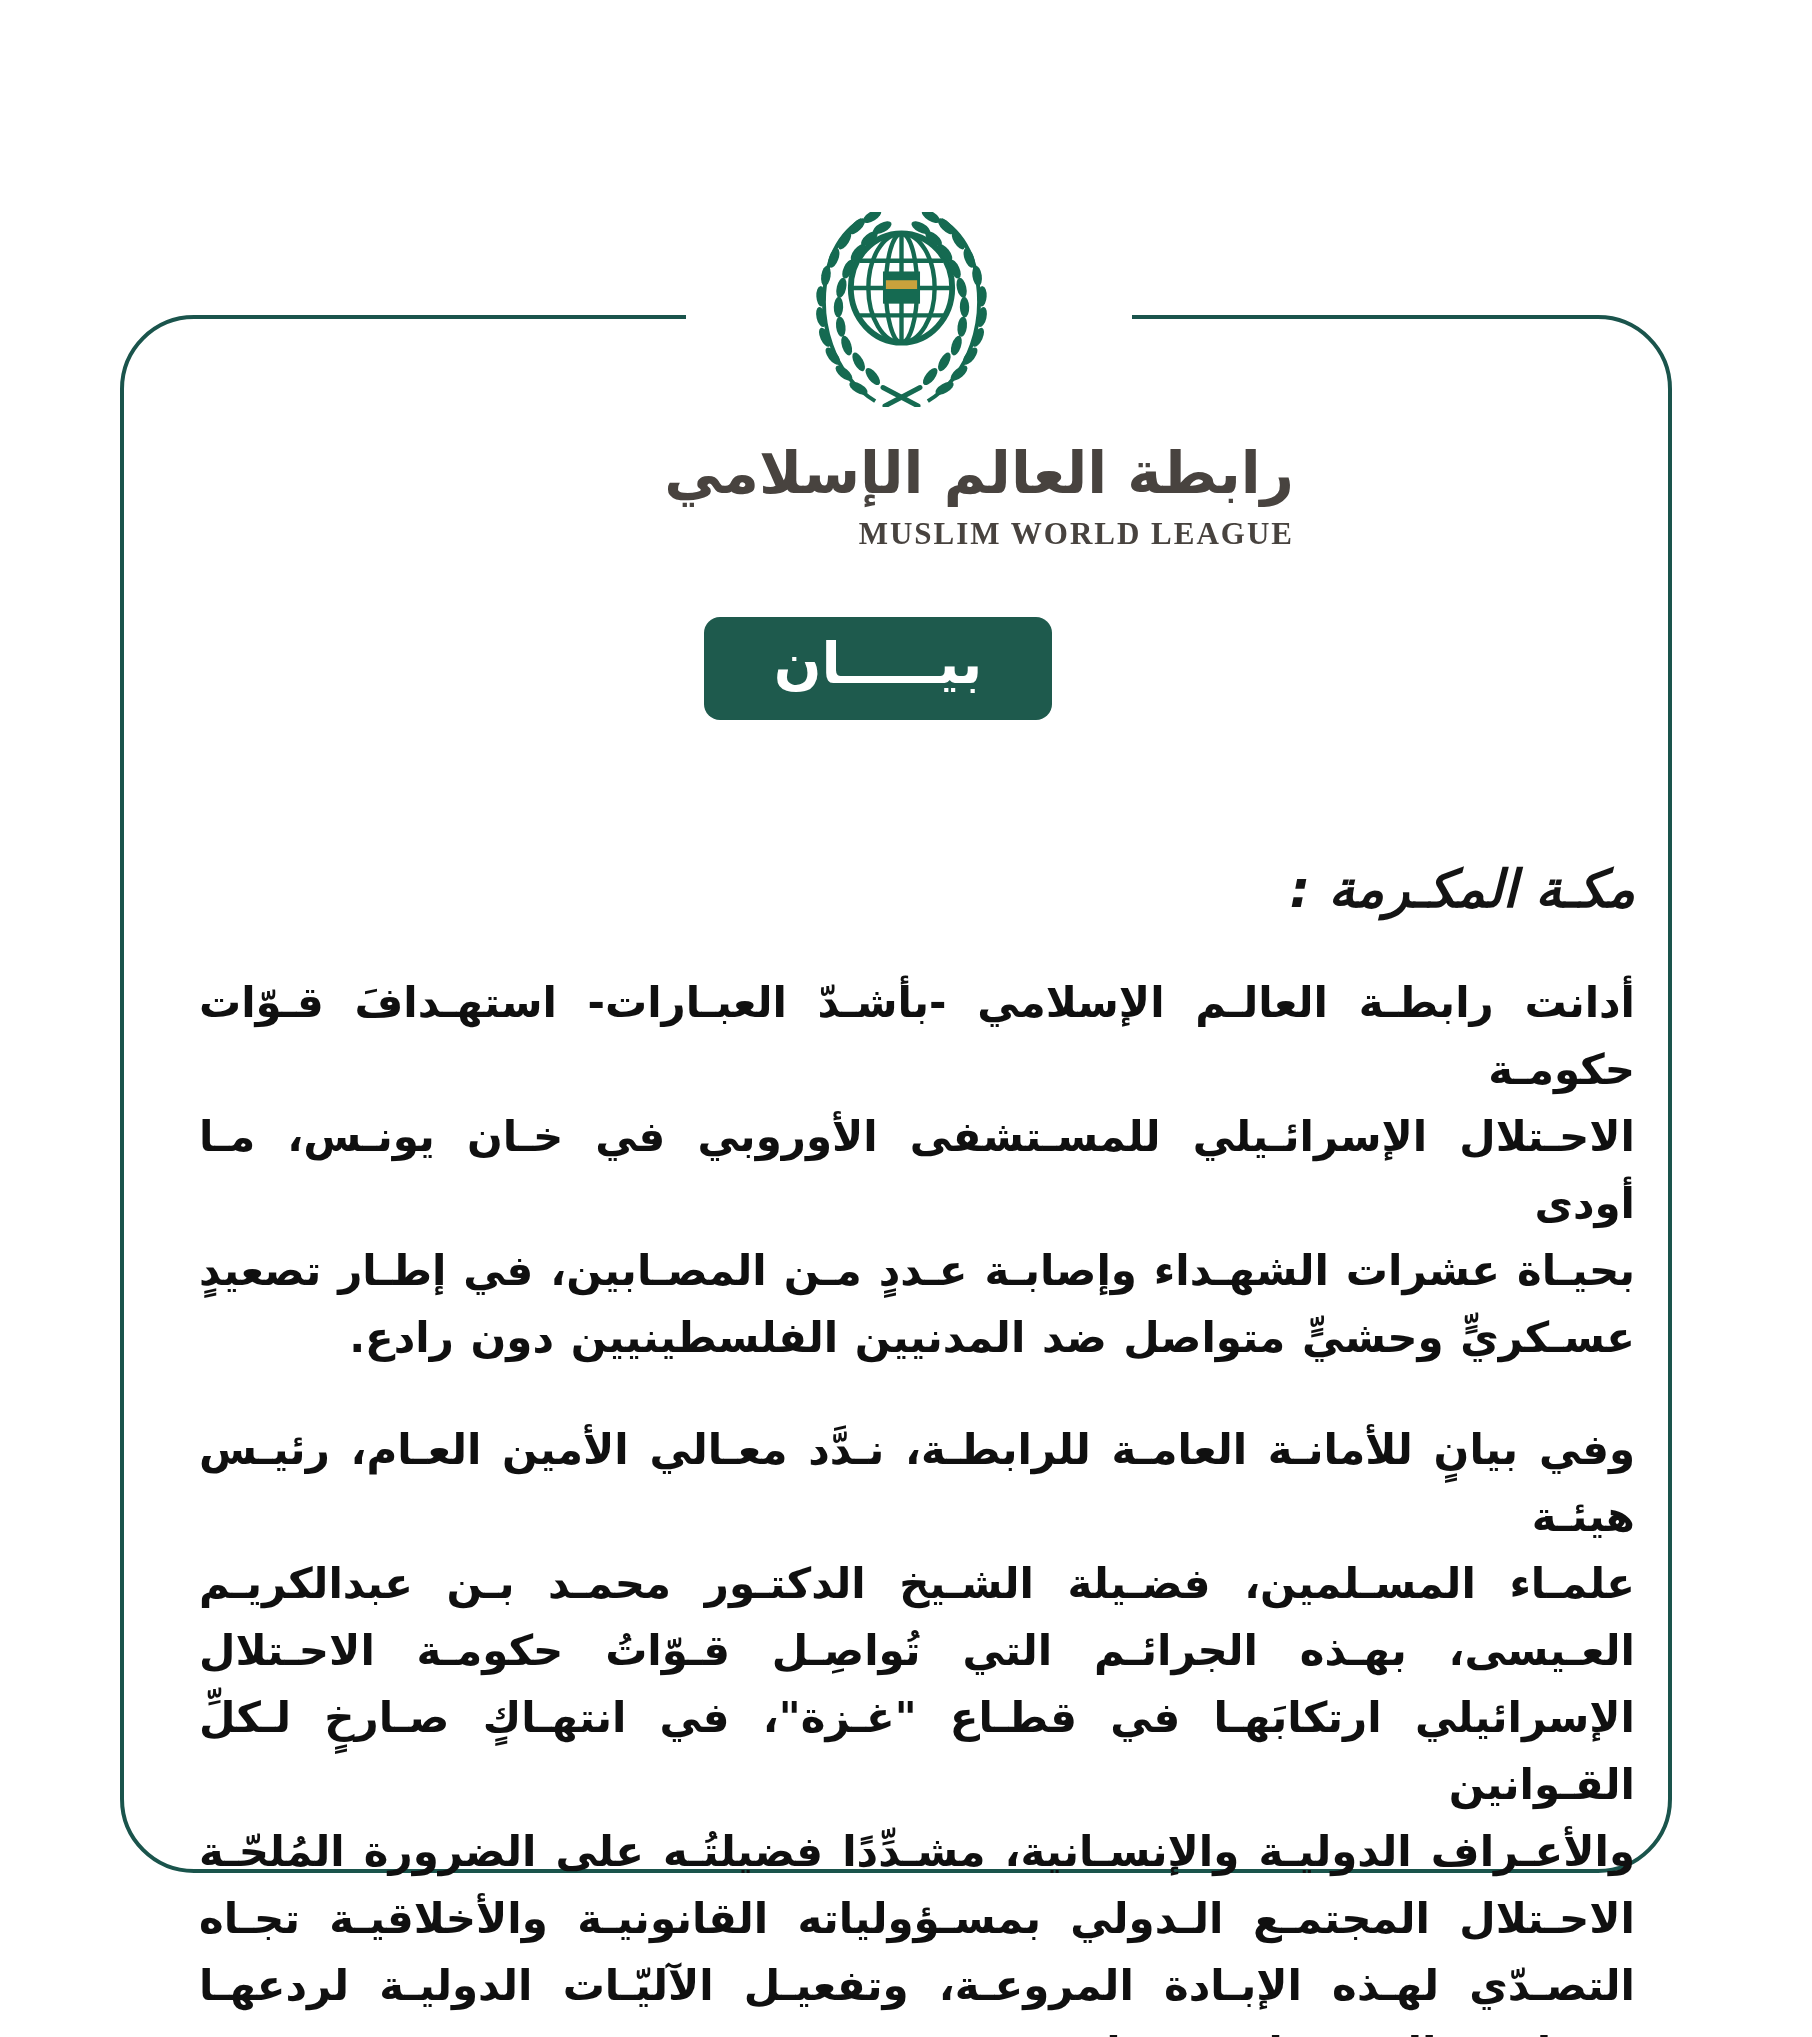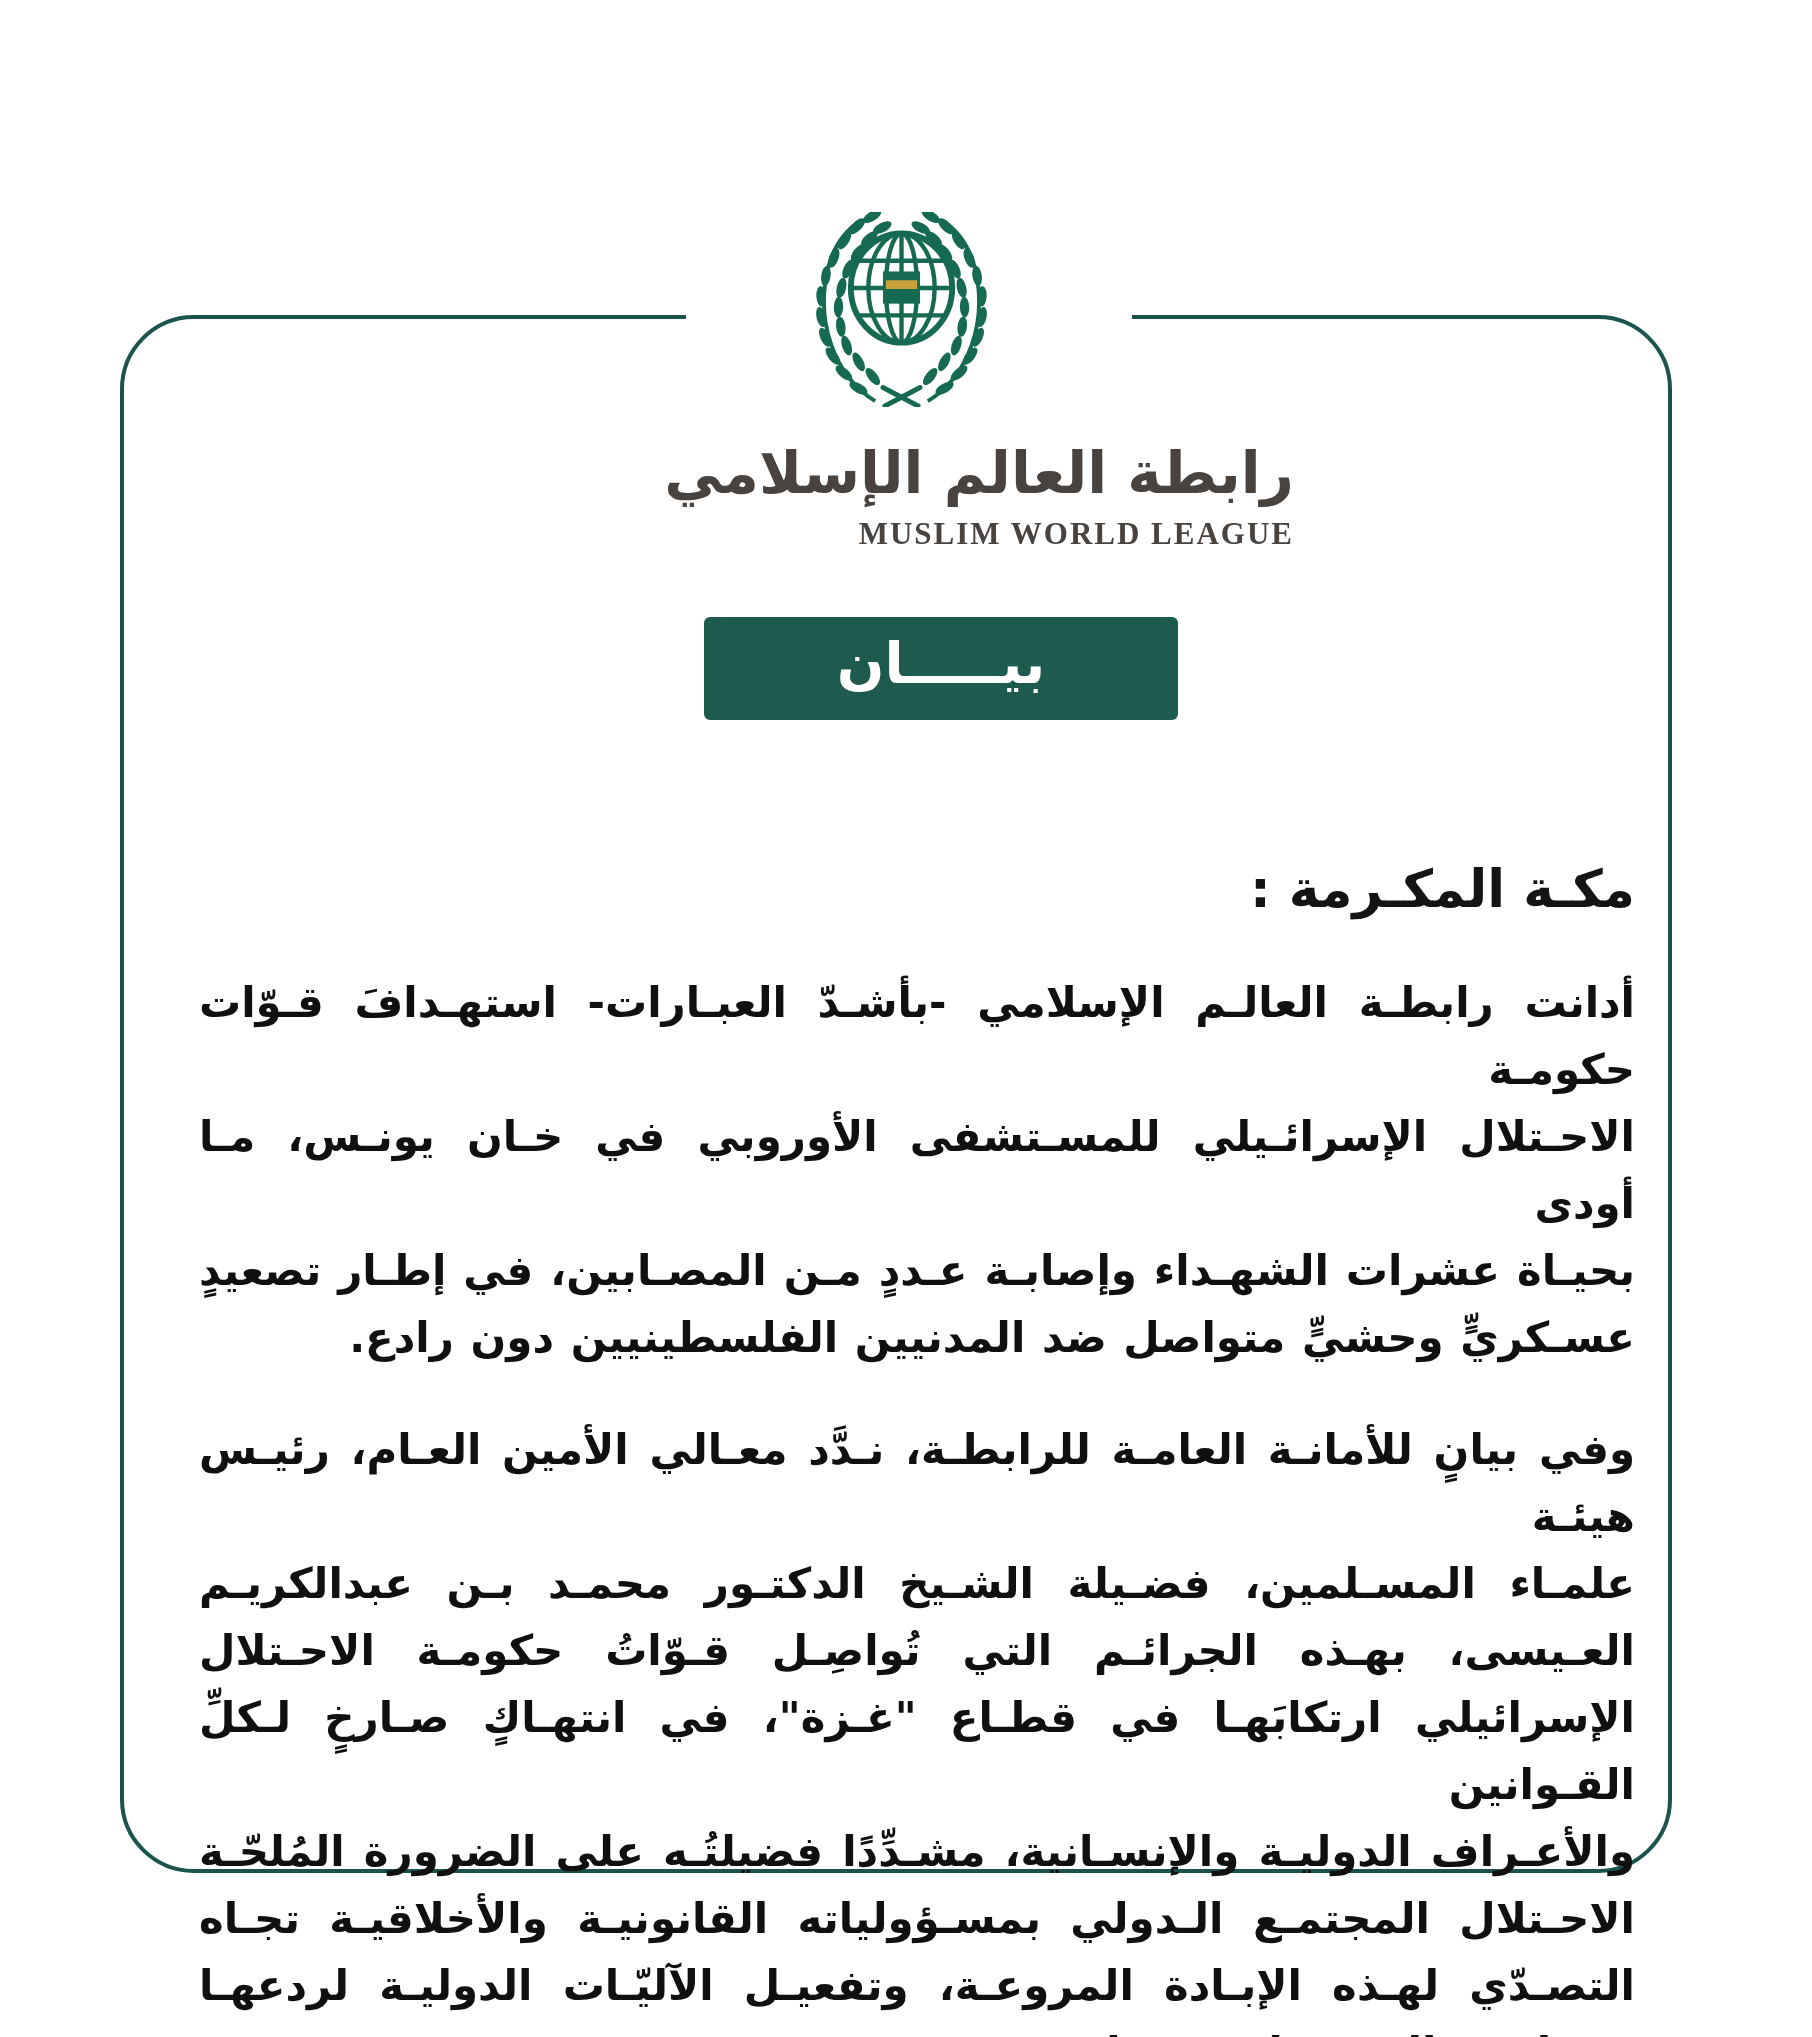--- a/index.html
+++ b/index.html
@@ -59,24 +59,24 @@
     font-weight: bold;
     font-size: 31px;
     line-height: 38px;
     letter-spacing: 2px;
     color: #48433f;
   }
   .banner {
     position: absolute;
     left: 704px;
     top: 617px;
-    width: 474px;
+    width: 348px;
     height: 103px;
     background: #1e5a4d;
-    border-radius: 6px;
+    border-radius: 16px;
     display: flex;
     align-items: center;
     justify-content: center;
   }
   .banner-text {
     color: #ffffff;
     font-size: 56px;
     font-weight: bold;
     direction: rtl;
     line-height: 1;
@@ -90,20 +90,21 @@
     direction: rtl;
     text-align: right;
     color: #101010;
   }
   .heading {
     margin: 0 0 40px 0;
     font-size: 52px;
     line-height: 80px;
     font-weight: bold;
     color: #141414;
+    font-style: italic;
   }
   .para { margin: 0; }
   .para + .para { margin-top: 45px; }
   .tline {
     font-size: 42px;
     line-height: 67px;
     font-weight: bold;
     text-align: justify;
     text-align-last: justify;
     word-spacing: 2px;

